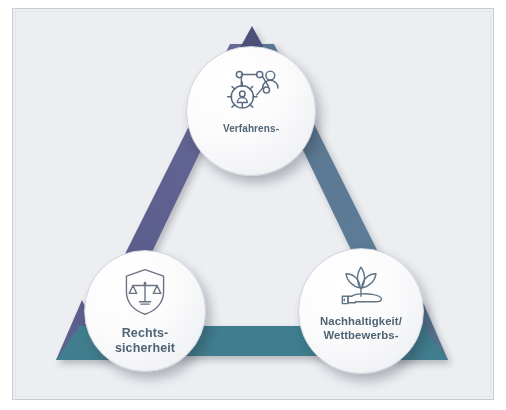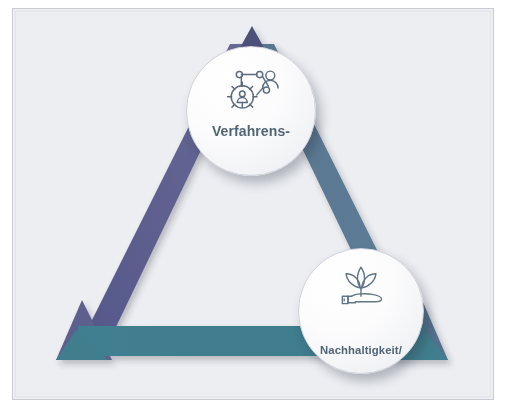--- a/index.html
+++ b/index.html
@@ -86,41 +86,40 @@
     width: 122px;
     height: 122px;
     padding-top: 15px;
   }
   .node-right {
     left: 298px;
     top: 248px;
     width: 126px;
     height: 126px;
     padding-top: 11px;
-    gap: 29px;
   }
 
   .node-icon {
     display: block;
     line-height: 0;
   }
   .node-top .node-icon svg  { width: 62px; height: 56px; }
   .node-left .node-icon svg { width: 52px; height: 52px; }
   .node-right .node-icon svg{ width: 56px; height: 50px; }
 
   .node-label {
     margin-top: 4px;
     text-align: center;
     color: #4d6272;
     font-weight: 700;
     letter-spacing: 0.1px;
     line-height: 1.22;
     font-family: "Liberation Sans", sans-serif;
   }
-  .node-top .node-label   { font-size: 14px; color: #4f6575; }
+  .node-top .node-label   { font-size: 10px; color: #4f6575; }
   .node-left .node-label  { font-size: 12.5px; color: #4f6575; margin-top: 8px; }
   .node-right .node-label { font-size: 11.3px; color: #4f6575; margin-top: 5px; }
 
   .node-label span { display: block; white-space: nowrap; }
 </style>
 </head>
 <body>
 
 <div id="diagram-root">
 
@@ -189,20 +188,44 @@
 
         <circle cx="23" cy="32" r="2.9"></circle>
         <path d="M17.8 41 c0-3 2.3-5.3 5.2-5.3 s5.2 2.3 5.2 5.3 z"></path>
       </svg>
     </span>
     <span class="node-label">
       <span>Verfahrens-</span>
     </span>
   </div>
 
+  <div class="node node-left">
+    <span class="node-icon">
+      <svg viewBox="0 0 56 56" xmlns="http://www.w3.org/2000/svg" fill="none" stroke="#6a7284" stroke-width="1.5" stroke-linecap="round" stroke-linejoin="round">
+
+        <path d="M28 4 L48 11 V28 c0 12-9 20.5-20 24 C17 48.5 8 40 8 28 V11 Z"></path>
+
+        <path d="M15 21 H41"></path>
+
+        <path d="M28 17.5 V38"></path>
+        <circle cx="28" cy="19.2" r="1.6" fill="#6a7284" stroke="none"></circle>
+
+        <path d="M22 38.5 H34"></path>
+        <path d="M23.5 41 H32.5"></path>
+
+        <path d="M15 21 L11 29.5 H19 Z"></path>
+
+        <path d="M41 21 L37 29.5 H45 Z"></path>
+      </svg>
+    </span>
+    <span class="node-label">
+      <span>Rechts-</span>
+      <span>sicherheit</span>
+    </span>
+  </div>
 
   <div class="node node-right">
     <span class="node-icon">
       <svg viewBox="0 0 60 52" xmlns="http://www.w3.org/2000/svg" fill="none" stroke="#5f7484" stroke-width="1.5" stroke-linecap="round" stroke-linejoin="round">
 
         <path d="M30 30 C25 24 25 14 30 7 C35 14 35 24 30 30 Z"></path>
 
         <path d="M29 29 C22 28 15 22 14 14 C22 14 29 20 29 29 Z"></path>
 
         <path d="M31 29 C38 28 45 22 46 14 C38 14 31 20 31 29 Z"></path>
@@ -212,16 +235,17 @@
         <path d="M20 38 C24 35 36 35 42 36 C48 37 52 39 52 41
                  C52 43 49 44 45 44 H24"></path>
         <path d="M20 38 L16 38 V45 H24"></path>
 
         <path d="M16 38 H10 V46 H16 Z"></path>
         <path d="M12 41 v2"></path>
       </svg>
     </span>
     <span class="node-label">
       <span>Nachhaltigkeit/</span>
+      <span>Wettbewerbs-</span>
     </span>
   </div>
 
 </div>
 
 </body></html>

